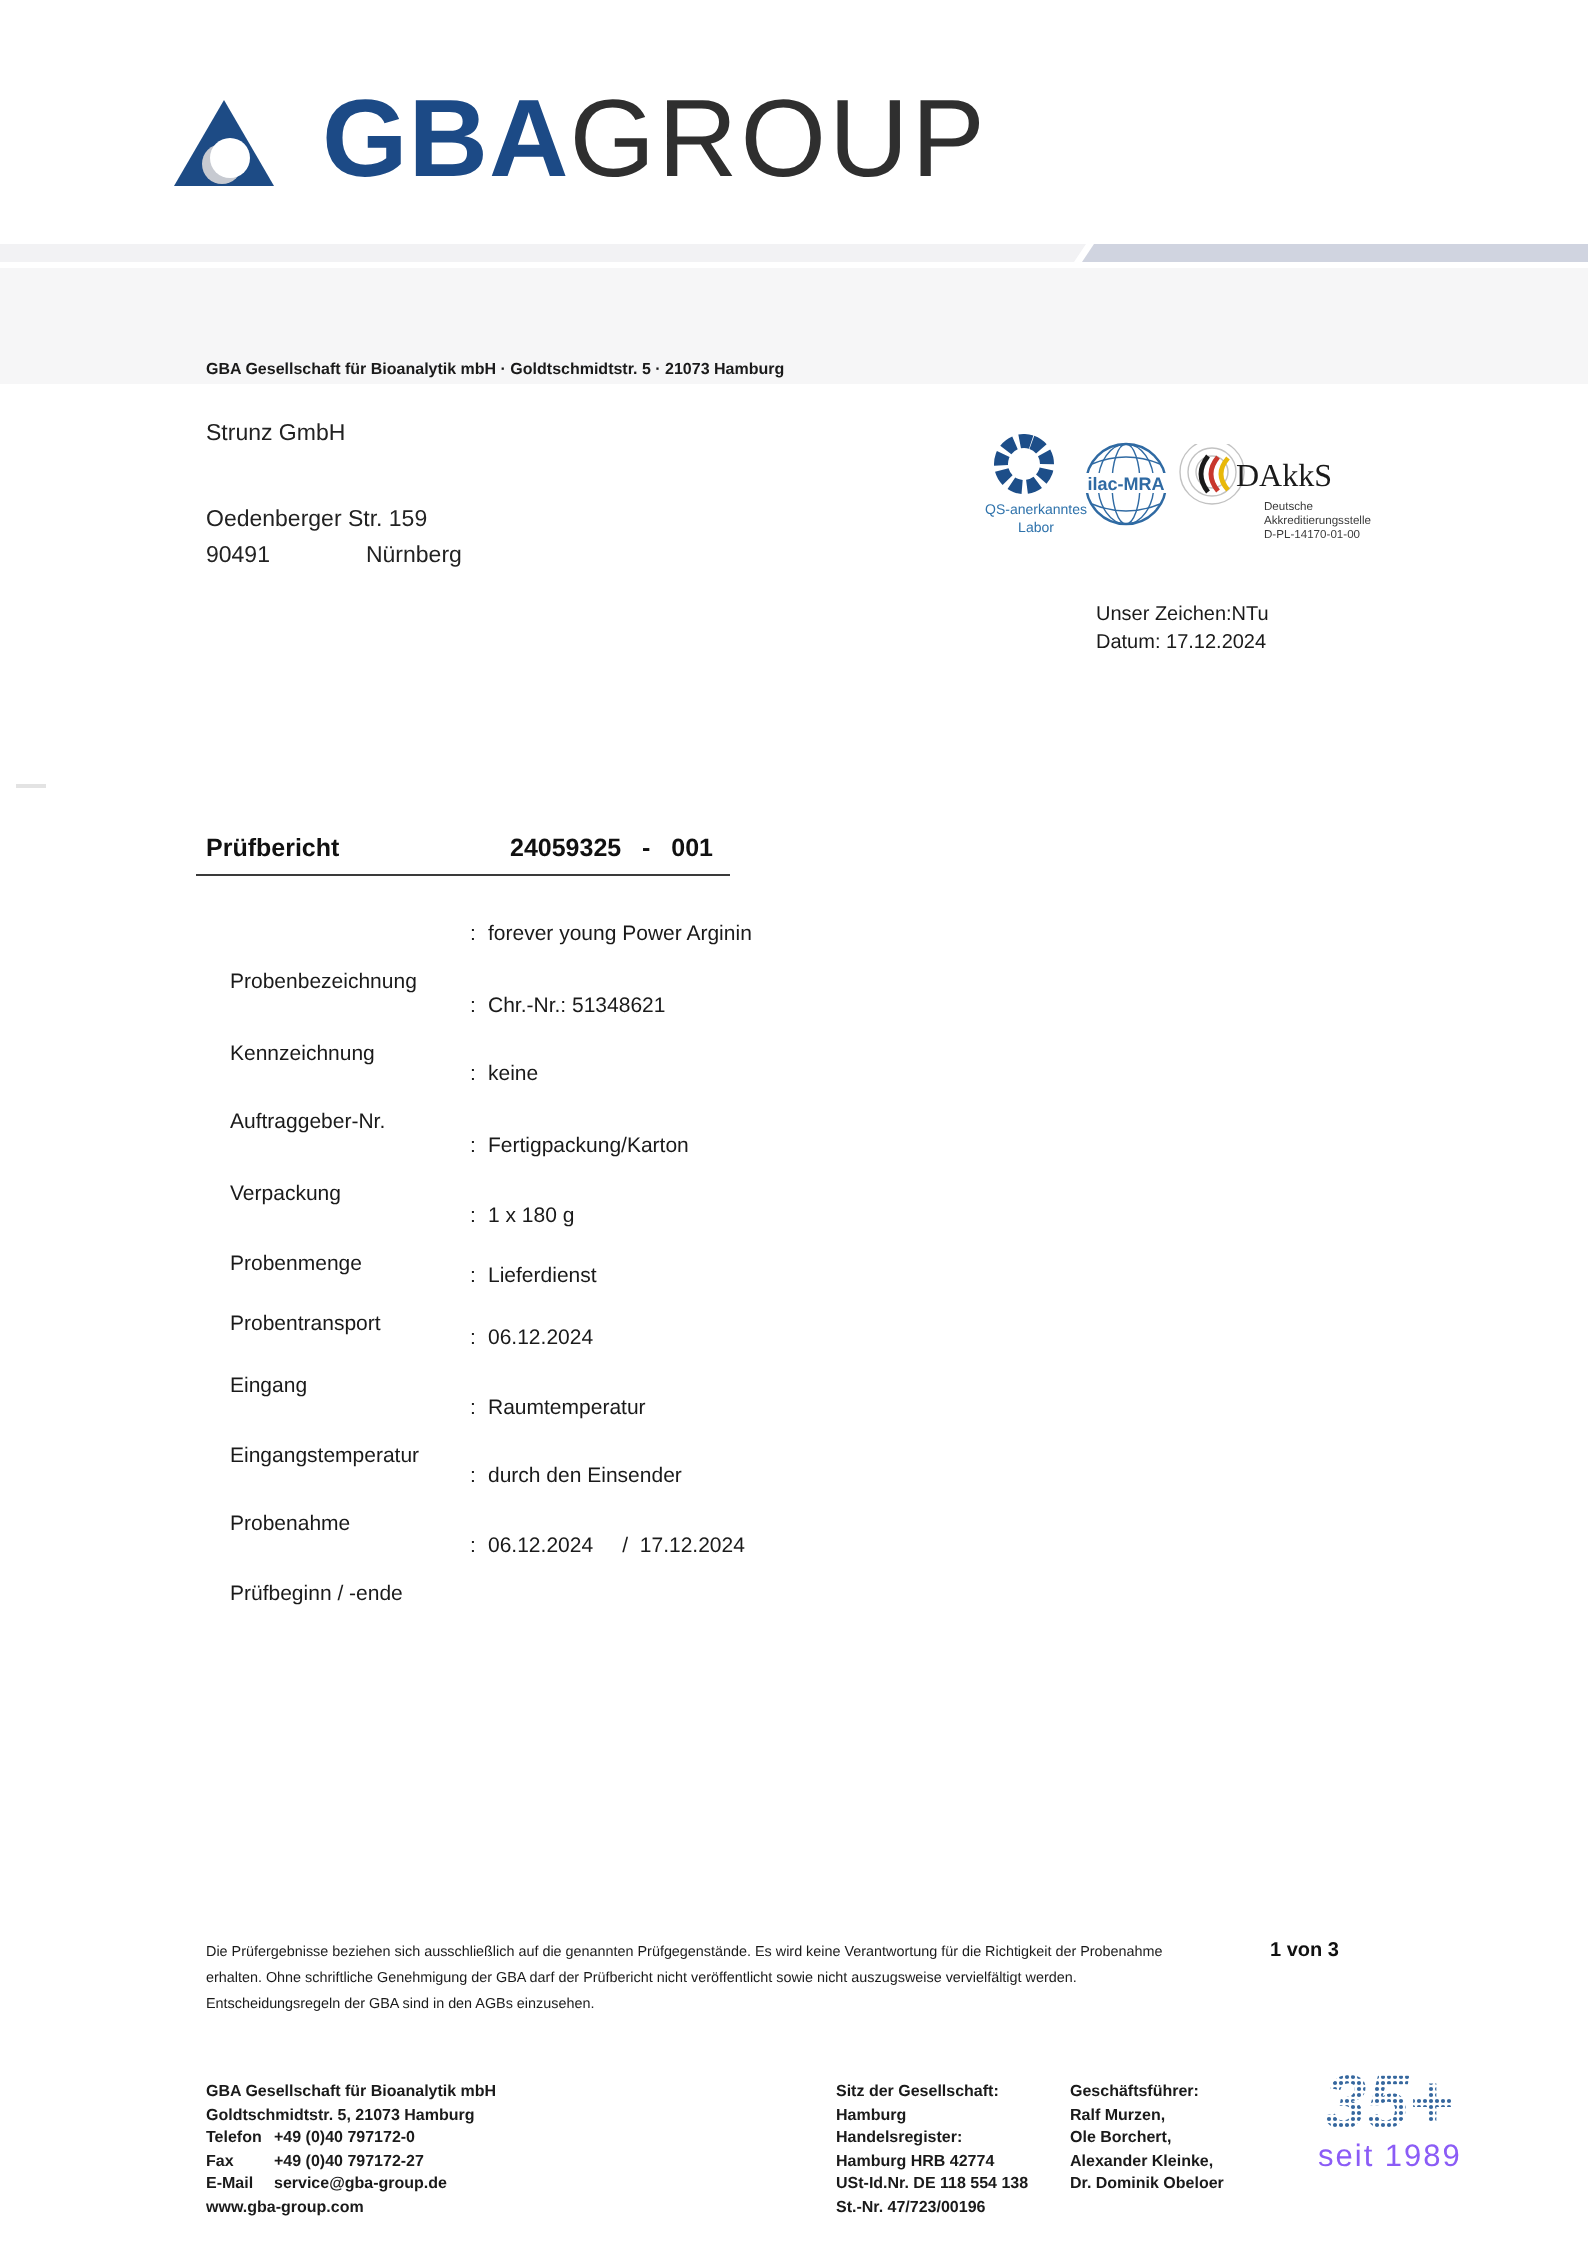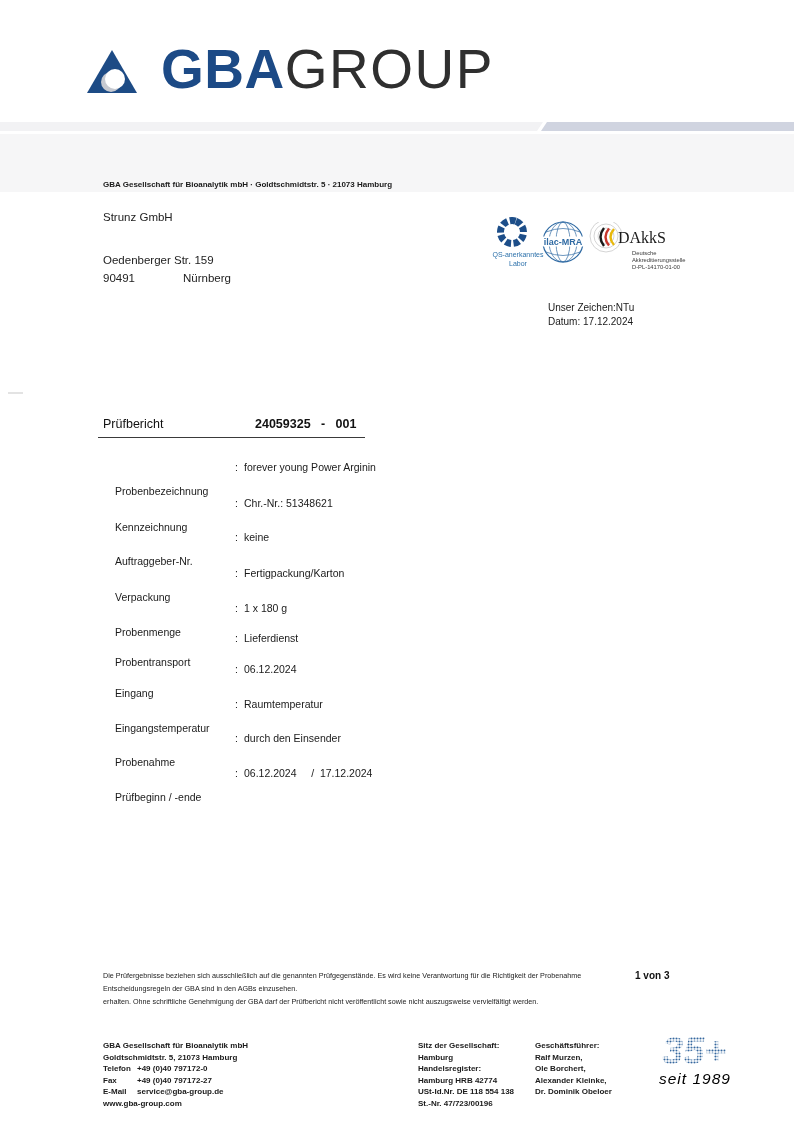--- a/index.html
+++ b/index.html
@@ -29,40 +29,40 @@
   
   .cert-qs { position:absolute; left:489px; top:217px; }
   .cert-ilac { position:absolute; left:541px; top:219px; }
   .cert-dakks { position:absolute; left:584px; top:222px; }
   
   .meta-ref { position:absolute; left:548px; top:302px; font-size:10px; color:#1a1a1a; }
   .meta-date { position:absolute; left:548px; top:316px; font-size:10px; color:#1a1a1a; }
   
   .fold-mark { position:absolute; left:8px; top:392px; width:15px; height:2px; background:#e3e3e3; }
   
-  .rpt-title { position:absolute; left:103px; top:417px; font-size:12.5px; font-weight:normal; color:#111; }
+  .rpt-title { position:absolute; left:103px; top:417px; font-size:12.5px; font-weight:bold; color:#111; }
   .rpt-number { position:absolute; left:255px; top:417px; font-size:12.5px; font-weight:bold; color:#111; white-space:pre; }
   .rpt-rule { position:absolute; left:98px; top:437px; width:267px; height:1px; background:#3a3a3a; }
   
   .prow { position:absolute; left:103px; width:520px; height:14px; font-size:10.5px; color:#1a1a1a; }
   .plabel { position:absolute; left:12px; top:0; white-space:nowrap;margin-top:24px; }
   .pcolon { position:absolute; left:132px; top:0; }
   .pvalue { position:absolute; left:141px; top:0; white-space:pre; }
   
   .disclaimer { position:absolute; left:103px; top:969px; width:535px; font-size:7.2px; line-height:13.2px; color:#1b1b1b; }
   .page-indicator { position:absolute; left:635px; top:970px; font-size:10px; font-weight:600; color:#111; }
   
   .fcol { position:absolute; top:1040px; font-size:8px; font-weight:bold; line-height:11.6px; color:#1a1a1a; }
   .fcol1 { left:103px; width:210px; }
   .fcol2 { left:418px; width:115px; }
   .fcol3 { left:535px; width:120px; }
   .contact-label { display:inline-block; width:34px; }
   
   .badge-dots { position:absolute; left:660px; top:1028px; }
-  .badge-caption { position:absolute; left:659px; top:1070px; font-size:15.5px; font-weight:300; letter-spacing:1px; color:#000000;font-style:italic; }
+  .badge-caption { position:absolute; left:659px; top:1070px; font-size:15.5px; font-weight:300; letter-spacing:1px; color:#8b5cf6; }
 </style>
 </head>
 <body>
 
 <div class="page">
 
   <div class="logo-wrap">
     <svg class="logo-tri" width="50" height="43" viewBox="0 0 50 43">
       <polygon points="25,0 50,43 0,43" fill="#1d4b85"></polygon>
       <circle cx="24" cy="32" r="10" fill="#c7cad1"></circle>
@@ -165,22 +165,22 @@
     <span class="pvalue">durch den Einsender</span>
   </div>
   <div class="prow" style="top:767px">
     <span class="plabel">Prüfbeginn / -ende</span>
     <span class="pcolon">:</span>
     <span class="pvalue">06.12.2024     /  17.12.2024</span>
   </div>
 
   <div class="disclaimer">
     <div>Die Prüfergebnisse beziehen sich ausschließlich auf die genannten Prüfgegenstände. Es wird keine Verantwortung für die Richtigkeit der Probenahme</div>
+    <div>erhalten. Ohne schriftliche Genehmigung der GBA darf der Prüfbericht nicht veröffentlicht sowie nicht auszugsweise vervielfältigt werden.</div>
     <div>Entscheidungsregeln der GBA sind in den AGBs einzusehen.</div>
-    <div>erhalten. Ohne schriftliche Genehmigung der GBA darf der Prüfbericht nicht veröffentlicht sowie nicht auszugsweise vervielfältigt werden.</div>
   </div>
   <div class="page-indicator">1 von 3</div>
 
   <div class="fcol fcol1">
     <div>GBA Gesellschaft für Bioanalytik mbH</div>
     <div>Goldtschmidtstr. 5, 21073 Hamburg</div>
     <div><span class="contact-label">Telefon</span><span>+49 (0)40 797172-0</span></div>
     <div><span class="contact-label">Fax</span><span>+49 (0)40 797172-27</span></div>
     <div><span class="contact-label">E-Mail</span><span>service@gba-group.de</span></div>
     <div>www.gba-group.com</div>

